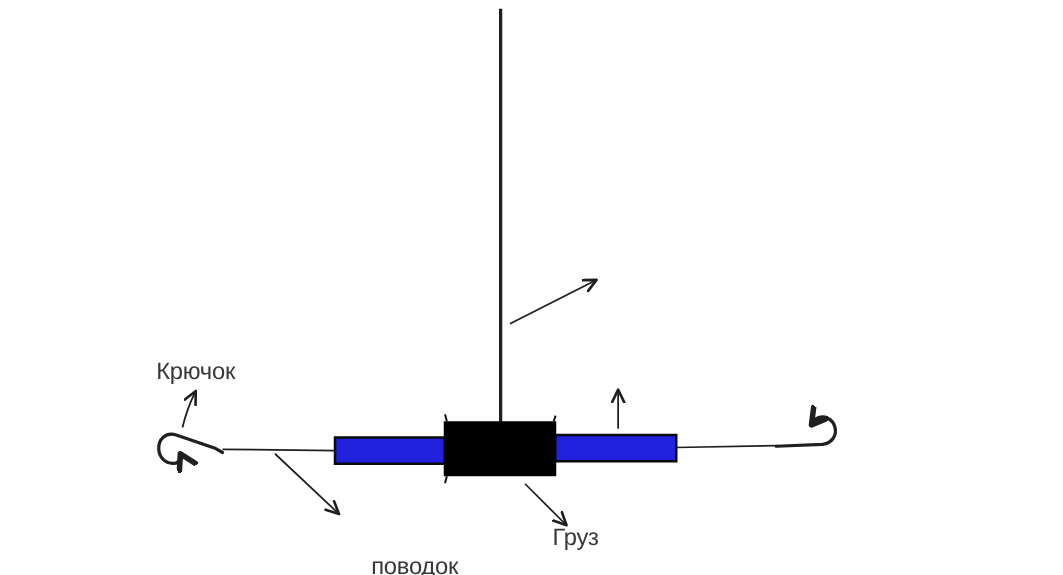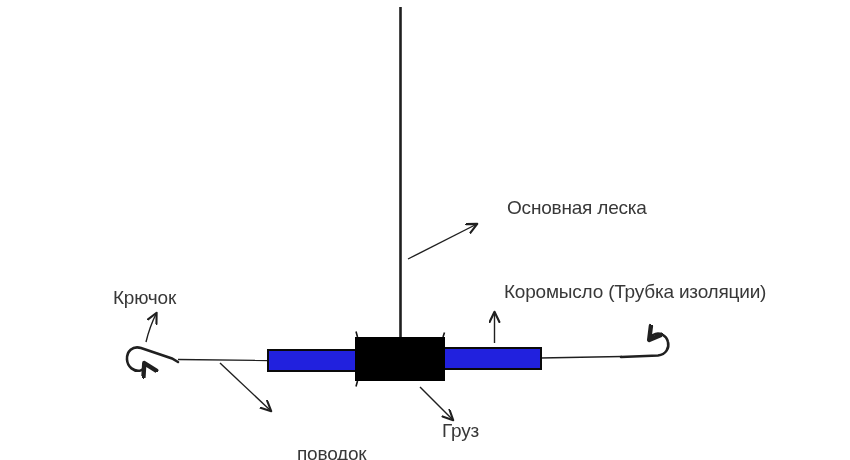--- a/index.html
+++ b/index.html
@@ -22,21 +22,21 @@
   }
   .lbl {
     position: absolute;
     font-size: 19px;
     line-height: 1.15;
     color: #383838;
     letter-spacing: -0.2px;
     white-space: nowrap;
     user-select: none;
   }
-  .lbl-hook      { left: 113px; top: 287px; }
+  .lbl-hook      { left: 125px; top: 287px; }
   .lbl-main-line { left: 507px; top: 197px; }
   .lbl-beam      { left: 504px; top: 281px; }
   .lbl-leader    { left: 297px; top: 443px; }
   .lbl-weight    { left: 442px; top: 420px; }
 </style>
 </head>
 <body>
 
 <div class="stage">
 
@@ -66,18 +66,16 @@
     <path d="M621 357 L658 355.5 C 666 354.5 669.5 348 668 342 C 666.5 335 659 331.5 653 335 L 649.5 339.5" fill="none" stroke="#202020" stroke-width="2.6" stroke-linecap="round" marker-end="url(#hooktip)"></path>
 
     <path d="M146 342 Q 149.5 327 156.5 313" fill="none" stroke="#1f1f1f" stroke-width="1.4" marker-end="url(#arr)"></path>
     <line x1="408" y1="259" x2="477" y2="224" stroke="#1f1f1f" stroke-width="1.4" marker-end="url(#arr)"></line>
     <line x1="494.5" y1="343" x2="494.5" y2="312" stroke="#1f1f1f" stroke-width="1.4" marker-end="url(#arr)"></line>
     <line x1="420" y1="387" x2="453" y2="420" stroke="#1f1f1f" stroke-width="1.4" marker-end="url(#arr)"></line>
     <line x1="220" y1="363" x2="271" y2="411" stroke="#1f1f1f" stroke-width="1.4" marker-end="url(#arr)"></line>
   </svg>
 
   <div class="lbl lbl-hook">Крючок</div>
-  <div class="lbl lbl-main-line">Основная леска</div>
-  <div class="lbl lbl-beam">Коромысло (Трубка изоляции)</div>
   <div class="lbl lbl-leader">поводок</div>
   <div class="lbl lbl-weight">Груз</div>
 
 </div>
 
 </body></html>

